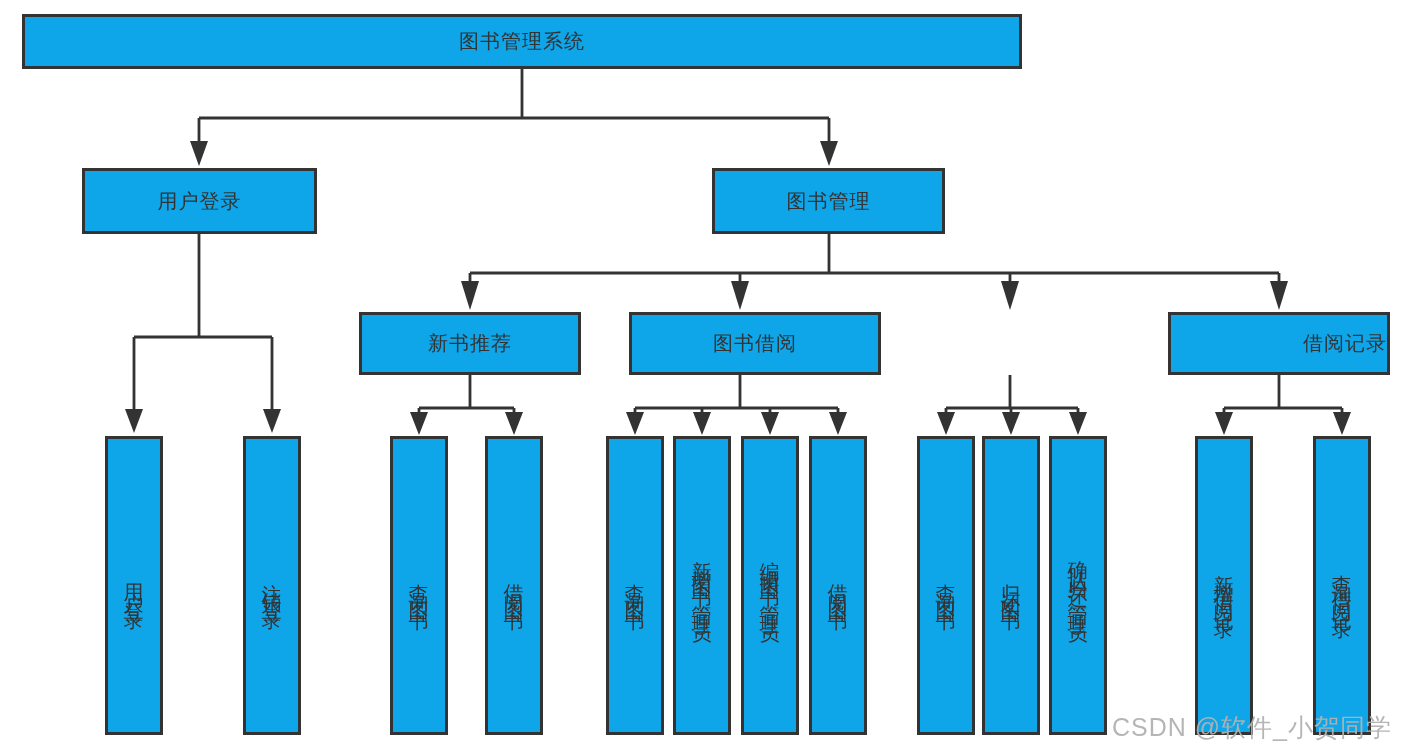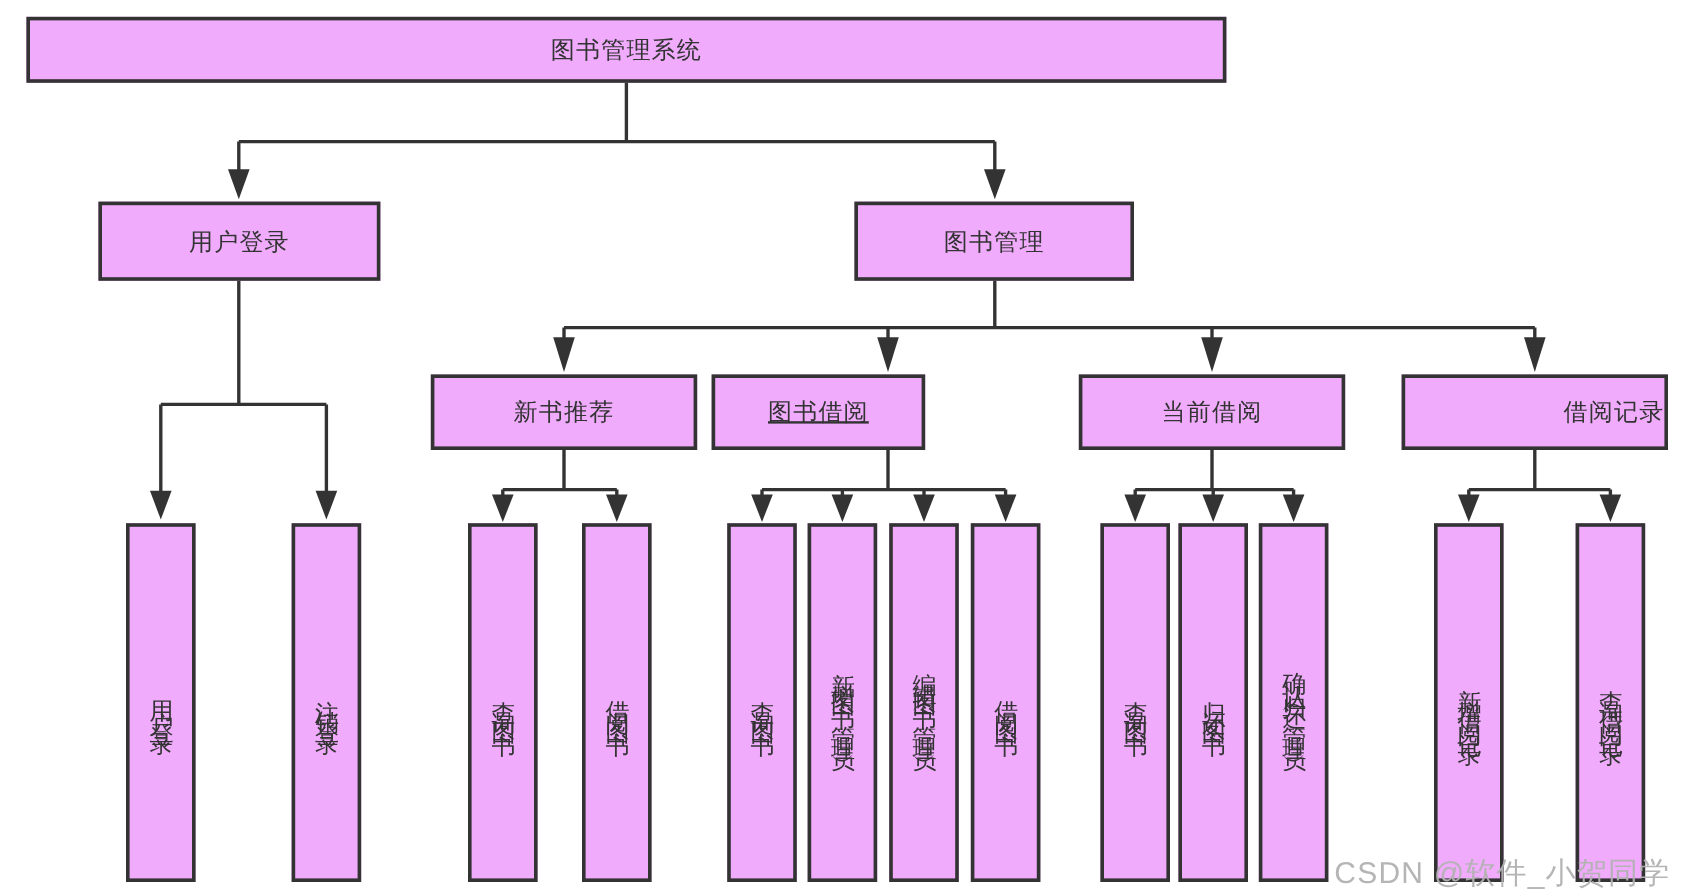--- a/index.html
+++ b/index.html
@@ -20,21 +20,21 @@
     position: absolute;
     left: 0;
     top: 0;
     width: 1405px;
     height: 747px;
   }
   .node {
     position: absolute;
     box-sizing: border-box;
     border: 3px solid #333333;
-    background: #f0abfc;
+    background: #0ea5e9;
     display: flex;
     align-items: center;
     justify-content: center;
   }
   .hbox {
     font-size: 20px;
     letter-spacing: 1px;
   }
   .vbox {
     font-size: 20px;
@@ -102,25 +102,22 @@
   <div class="node hbox" style="left:82px; top:168px; width:235px; height:66px;">
     <span class="lbl">用户登录</span>
   </div>
   <div class="node hbox" style="left:359px; top:312px; width:222px; height:63px;">
     <span class="lbl">新书推荐</span>
   </div>
 
   <div class="node hbox" style="left:712px; top:168px; width:233px; height:66px;">
     <span class="lbl">图书管理</span>
   </div>
-  <div class="node hbox" style="left:593px; top:312px; width:178px; height:63px;text-decoration:underline;">
+  <div class="node hbox" style="left:629px; top:312px; width:252px; height:63px;">
     <span class="lbl">图书借阅</span>
-  </div>
-  <div class="node hbox" style="left:899px; top:312px; width:222px; height:63px;">
-    <span class="lbl">当前借阅</span>
   </div>
   <div class="node hbox" style="left:1168px; top:312px; width:222px; height:63px;justify-content:flex-end;">
     <span class="lbl">借阅记录</span>
   </div>
 
   <div class="node vbox" style="left:105px; top:436px; width:58px; height:299px;">
     <span class="lbl">用户登录</span>
   </div>
   <div class="node vbox" style="left:243px; top:436px; width:58px; height:299px;">
     <span class="lbl">注销登录</span>

